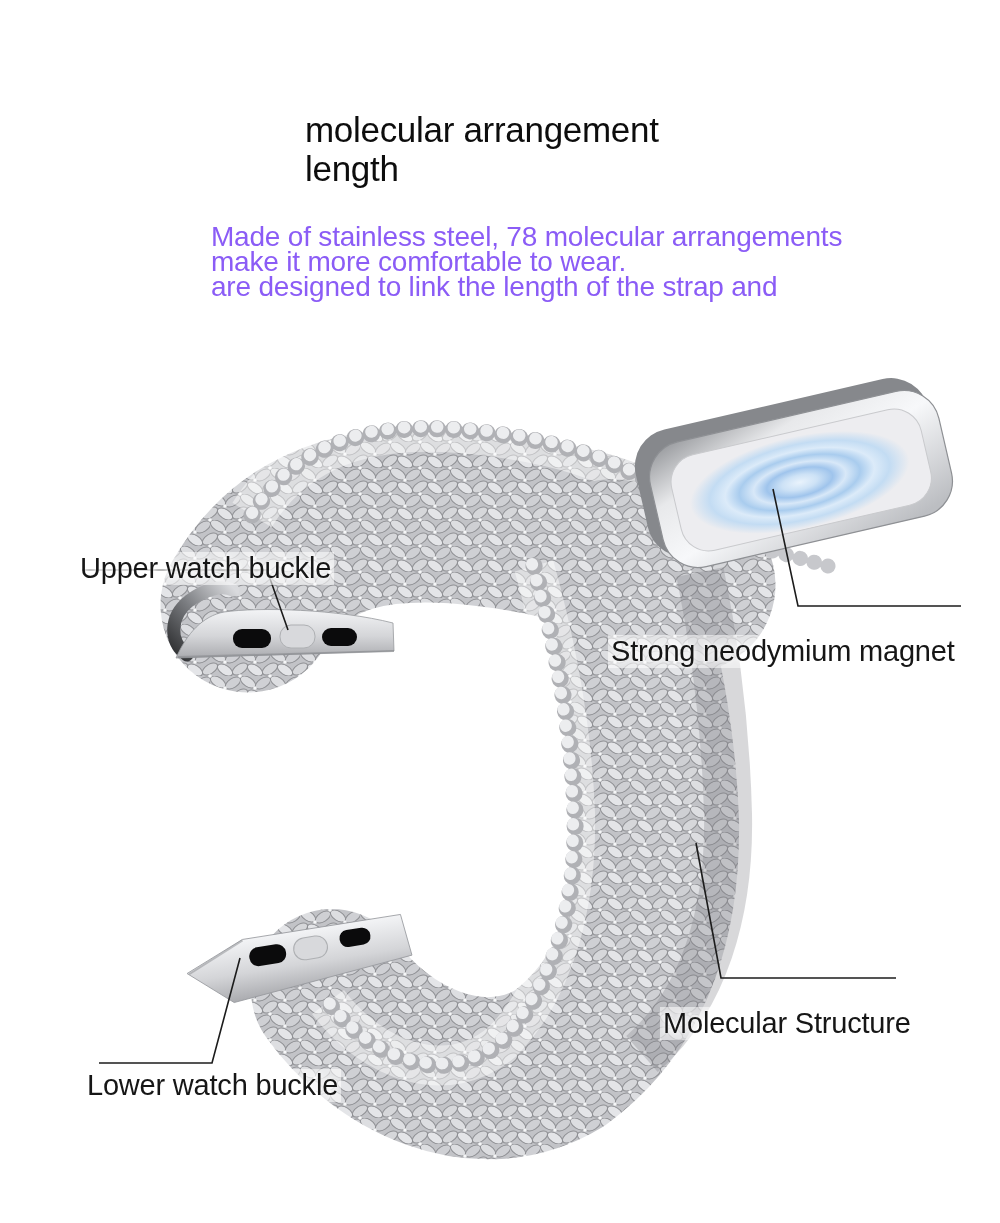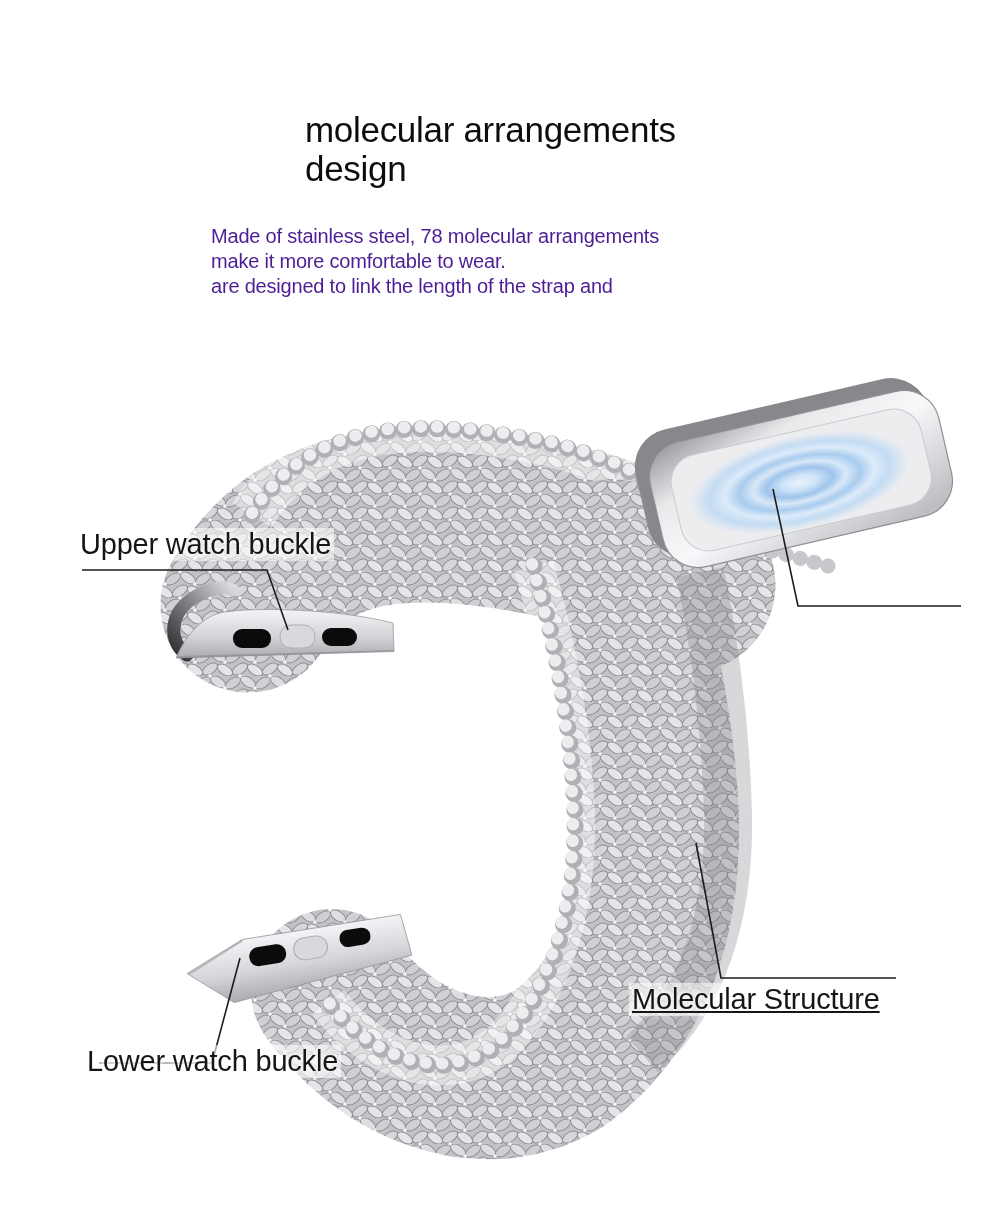--- a/index.html
+++ b/index.html
@@ -1,28 +1,28 @@
 <!DOCTYPE html>
 <html><head>
 <meta charset="utf-8">
 <style>
   html,body{margin:0;padding:0;background:#fff;}
   body{font-family:"Liberation Sans", sans-serif;}
   .stage{position:relative;width:1000px;height:1223px;background:#fff;overflow:hidden;}
   .stage svg.art{position:absolute;left:0;top:0;}
   .title{position:absolute;left:305px;top:110px;font-size:35px;line-height:39px;
          font-weight:500;color:#0d0d0d;letter-spacing:-0.3px;}
-  .desc{position:absolute;left:211px;top:224px;font-size:20px;line-height:25px;
-        color:#4c1d95;letter-spacing:-0.2px;}
+  .desc{position:absolute;left:211px;top:224px;font-size:28px;line-height:25px;
+        color:#8b5cf6;letter-spacing:-0.2px;}
   .callout{position:absolute;font-size:29px;color:#161616;letter-spacing:-0.2px;
            white-space:nowrap;background:rgba(255,255,255,0.55);padding:0 3px;
-           text-shadow:0 0 8px #fff,0 0 4px #fff;}
+           text-shadow:0 0 8px #fff,0 0 4px #fff;margin-top:24px;}
   .co-upper{left:77px;top:528px;}
   .co-magnet{left:608px;top:611px;}
-  .co-mol{left:629px;top:983px;text-decoration:underline;}
+  .co-mol{left:660px;top:983px;}
   .co-lower{left:84px;top:1045px;}
 </style>
 </head>
 <body>
 
 <div class="stage">
 
   <svg class="art" width="1000" height="1223" viewBox="0 0 1000 1223">
     <defs>
       <pattern id="mesh" width="30" height="26" patternUnits="userSpaceOnUse">
@@ -115,30 +115,31 @@
 
     <g fill="none" stroke="#1c1c1c" stroke-width="1.6">
       <polyline points="82,570 267,570 288,630"></polyline>
       <polyline points="773,489 798,606 961,606"></polyline>
       <polyline points="696,843 721,978 896,978"></polyline>
       <polyline points="99,1063 212,1063 240,958"></polyline>
     </g>
   </svg>
 
   <div class="title">
-    <div>molecular arrangements</div>
-    <div>design</div>
+    <div>molecular arrangement</div>
+    <div>length</div>
   </div>
 
   <div class="desc">
     <div>Made of stainless steel, 78 molecular arrangements</div>
     <div>make it more comfortable to wear.</div>
     <div>are designed to link the length of the strap and</div>
   </div>
 
   <div class="callout co-upper">Upper watch buckle</div>
 
+  <div class="callout co-magnet">Strong neodymium magnet</div>
 
   <div class="callout co-mol">Molecular Structure</div>
 
   <div class="callout co-lower">Lower watch buckle</div>
 
 </div>
 
 </body></html>

